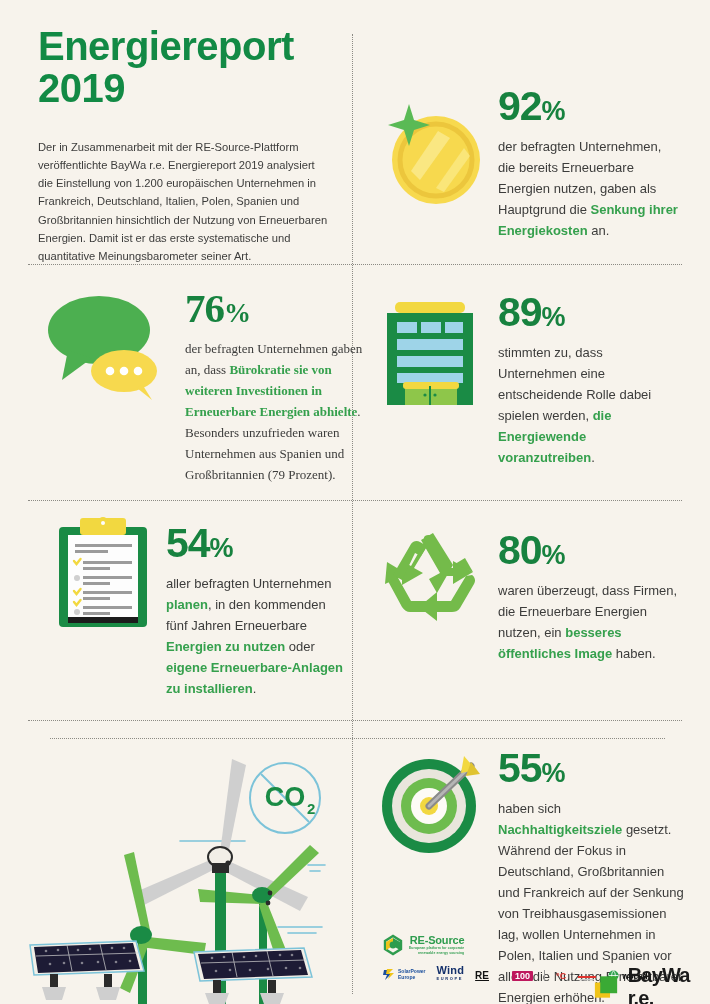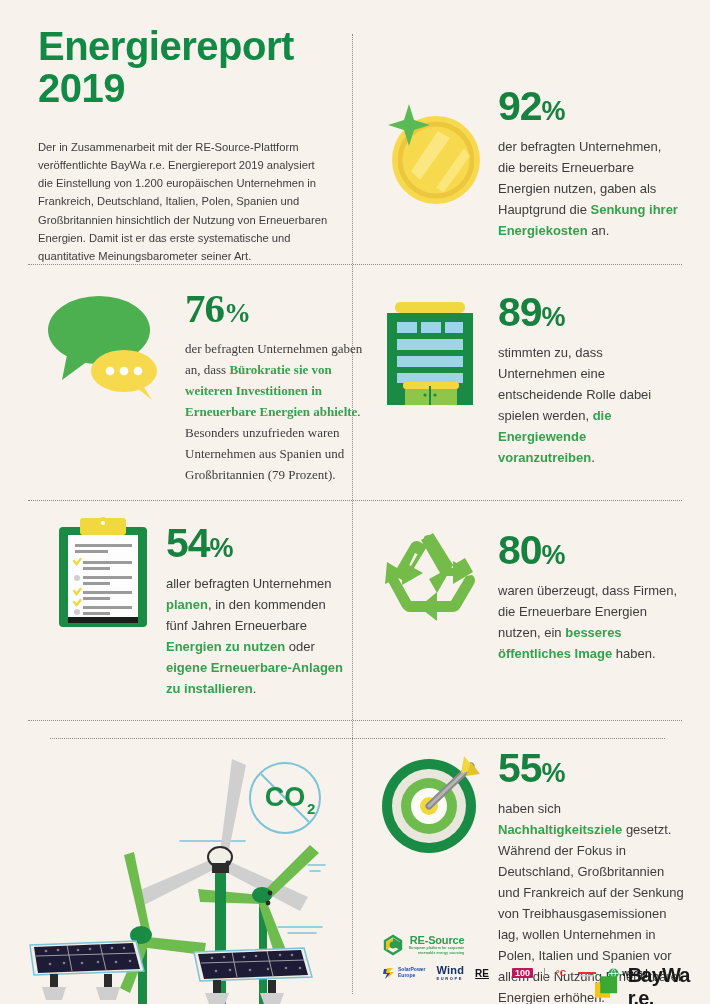--- a/index.html
+++ b/index.html
@@ -39,21 +39,21 @@
   .hl{color:#35a04d;font-weight:bold;}
 
   
   .icon-wrap{position:absolute;}
 
   
   .logos{position:absolute;}
   .resource-row{display:flex;align-items:center;gap:5px;text-align:right;}
   .resource-txt{font-size:11px;font-weight:bold;color:#2e9c4e;letter-spacing:-0.2px;}
   .resource-sub{font-size:3.4px;color:#2e9c4e;line-height:1.35;font-weight:bold;letter-spacing:0.1px;}
-  .partner-row{display:flex;align-items:center;gap:11px;margin-top:9px;}
+  .partner-row{display:flex;align-items:flex-end;gap:11px;margin-top:9px;}
   .p-logo{display:flex;align-items:center;gap:3px;}
   .t-spe{font-size:5px;font-weight:bold;color:#1b4f9c;line-height:1.15;}
   .t-wind{font-size:11px;font-weight:bold;color:#14306b;letter-spacing:0.2px;line-height:1;}
   .t-wind-sub{font-size:4px;font-weight:bold;color:#14306b;letter-spacing:1.6px;}
   .t-re{font-size:10px;font-weight:bold;color:#111;text-decoration:underline;}
   .badge100{background:#be185d;color:#fff;font-size:9px;font-weight:bold;padding:0 3px;border-radius:1px;margin-left:20px;}
   .t-deg{font-size:9px;font-weight:bold;color:#e0332e;}
   .t-wbcsd{font-size:8.5px;font-weight:bold;color:#111;letter-spacing:-0.2px;}
   .baywa{display:flex;align-items:center;gap:7px;}
   .baywa-txt{font-size:20px;font-weight:bold;color:#1a1a1a;letter-spacing:-0.8px;}

